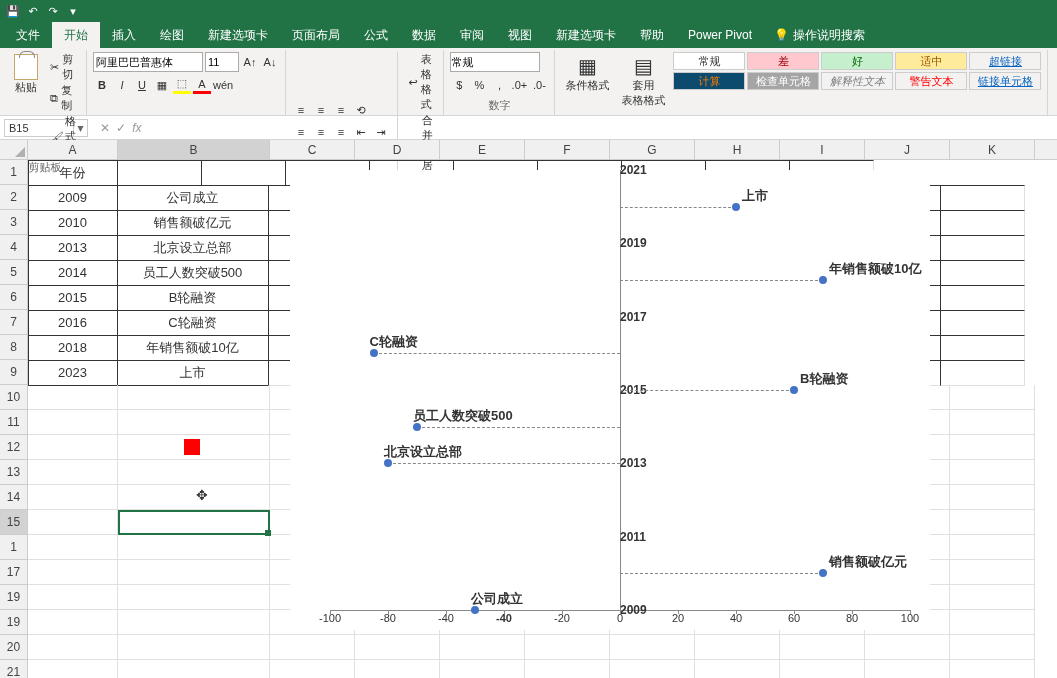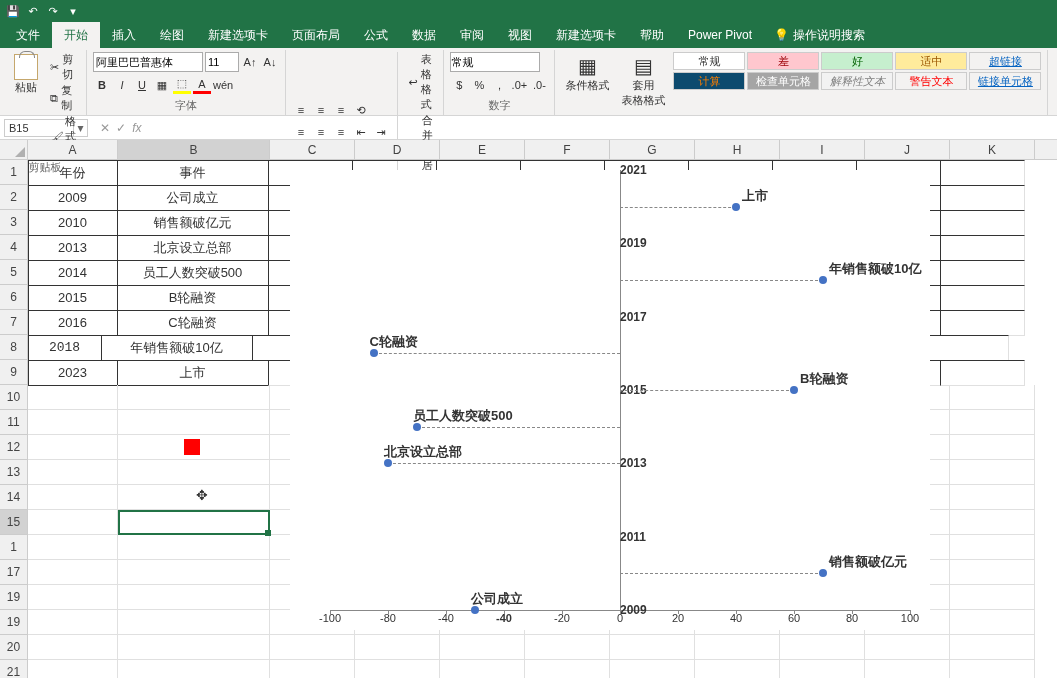--- a/index.html
+++ b/index.html
@@ -156,21 +156,20 @@
           </span>
         <span class="ribbon-btn">
             <u>U</u>
           </span>
         <span class="ribbon-btn">▦</span>
         <span class="ribbon-btn" style="border-bottom:3px solid #ffff00;">⬚</span>
         <span class="ribbon-btn" style="border-bottom:3px solid #ff0000;">A</span>
         <span class="ribbon-btn">wén</span>
       </div>
     </div>
-    <div class="rgroup-label">字体</div>
   </div>
 
   <div class="rgroup">
     <div class="rgroup-body" style="align-items:center;">
       <div style="display:flex; flex-direction:column; gap:2px;">
         <div class="icon-row">
           <span class="ribbon-btn">≡</span>
           <span class="ribbon-btn">≡</span>
           <span class="ribbon-btn">≡</span>
           <span class="ribbon-btn">⟲</span>
@@ -299,21 +298,20 @@
       <div class="rh">17</div>
       <div class="rh">19</div>
       <div class="rh">19</div>
       <div class="rh">20</div>
       <div class="rh">21</div>
     </div>
   <div class="cells" id="cells">
 
   <div class="cell-row tbl">
         <div class="cell" style="width: 90px; border: 1px solid rgb(51, 51, 51);">年份</div>
-        <div class="cell" style="width: 152px; border: 1px solid rgb(51, 51, 51);">事件</div>
         <div class="cell" style="width: 85px; border-right: 1px solid rgb(224, 224, 224); border-bottom: 1px solid rgb(224, 224, 224);"></div>
         <div class="cell" style="width: 85px; border-right: 1px solid rgb(224, 224, 224); border-bottom: 1px solid rgb(224, 224, 224);"></div>
         <div class="cell" style="width: 85px; border-right: 1px solid rgb(224, 224, 224); border-bottom: 1px solid rgb(224, 224, 224);"></div>
         <div class="cell" style="width: 85px; border-right: 1px solid rgb(224, 224, 224); border-bottom: 1px solid rgb(224, 224, 224);"></div>
         <div class="cell" style="width: 85px; border-right: 1px solid rgb(224, 224, 224); border-bottom: 1px solid rgb(224, 224, 224);"></div>
         <div class="cell" style="width: 85px; border-right: 1px solid rgb(224, 224, 224); border-bottom: 1px solid rgb(224, 224, 224);"></div>
         <div class="cell" style="width: 85px; border-right: 1px solid rgb(224, 224, 224); border-bottom: 1px solid rgb(224, 224, 224);"></div>
         <div class="cell" style="width: 85px; border-right: 1px solid rgb(224, 224, 224); border-bottom: 1px solid rgb(224, 224, 224);"></div>
         <div class="cell" style="width: 85px; border-right: 1px solid rgb(224, 224, 224); border-bottom: 1px solid rgb(224, 224, 224);"></div>
       </div>
@@ -389,21 +387,21 @@
         <div class="cell" style="width: 85px; border-right: 1px solid rgb(224, 224, 224); border-bottom: 1px solid rgb(224, 224, 224);"></div>
         <div class="cell" style="width: 85px; border-right: 1px solid rgb(224, 224, 224); border-bottom: 1px solid rgb(224, 224, 224);"></div>
         <div class="cell" style="width: 85px; border-right: 1px solid rgb(224, 224, 224); border-bottom: 1px solid rgb(224, 224, 224);"></div>
         <div class="cell" style="width: 85px; border-right: 1px solid rgb(224, 224, 224); border-bottom: 1px solid rgb(224, 224, 224);"></div>
         <div class="cell" style="width: 85px; border-right: 1px solid rgb(224, 224, 224); border-bottom: 1px solid rgb(224, 224, 224);"></div>
         <div class="cell" style="width: 85px; border-right: 1px solid rgb(224, 224, 224); border-bottom: 1px solid rgb(224, 224, 224);"></div>
         <div class="cell" style="width: 85px; border-right: 1px solid rgb(224, 224, 224); border-bottom: 1px solid rgb(224, 224, 224);"></div>
         <div class="cell" style="width: 85px; border-right: 1px solid rgb(224, 224, 224); border-bottom: 1px solid rgb(224, 224, 224);"></div>
       </div>
       <div class="cell-row tbl">
-        <div class="cell" style="width: 74px; border: 1px solid rgb(51, 51, 51); font-family: Liberation Mono, monospace;">2018</div>
+        <div class="cell" style="width: 90px; border: 1px solid rgb(51, 51, 51);">2018</div>
         <div class="cell" style="width: 152px; border: 1px solid rgb(51, 51, 51);">年销售额破10亿</div>
         <div class="cell" style="width: 85px; border-right: 1px solid rgb(224, 224, 224); border-bottom: 1px solid rgb(224, 224, 224);"></div>
         <div class="cell" style="width: 85px; border-right: 1px solid rgb(224, 224, 224); border-bottom: 1px solid rgb(224, 224, 224);"></div>
         <div class="cell" style="width: 85px; border-right: 1px solid rgb(224, 224, 224); border-bottom: 1px solid rgb(224, 224, 224);"></div>
         <div class="cell" style="width: 85px; border-right: 1px solid rgb(224, 224, 224); border-bottom: 1px solid rgb(224, 224, 224);"></div>
         <div class="cell" style="width: 85px; border-right: 1px solid rgb(224, 224, 224); border-bottom: 1px solid rgb(224, 224, 224);"></div>
         <div class="cell" style="width: 85px; border-right: 1px solid rgb(224, 224, 224); border-bottom: 1px solid rgb(224, 224, 224);"></div>
         <div class="cell" style="width: 85px; border-right: 1px solid rgb(224, 224, 224); border-bottom: 1px solid rgb(224, 224, 224);"></div>
         <div class="cell" style="width: 85px; border-right: 1px solid rgb(224, 224, 224); border-bottom: 1px solid rgb(224, 224, 224);"></div>
         <div class="cell" style="width: 85px; border-right: 1px solid rgb(224, 224, 224); border-bottom: 1px solid rgb(224, 224, 224);"></div>

